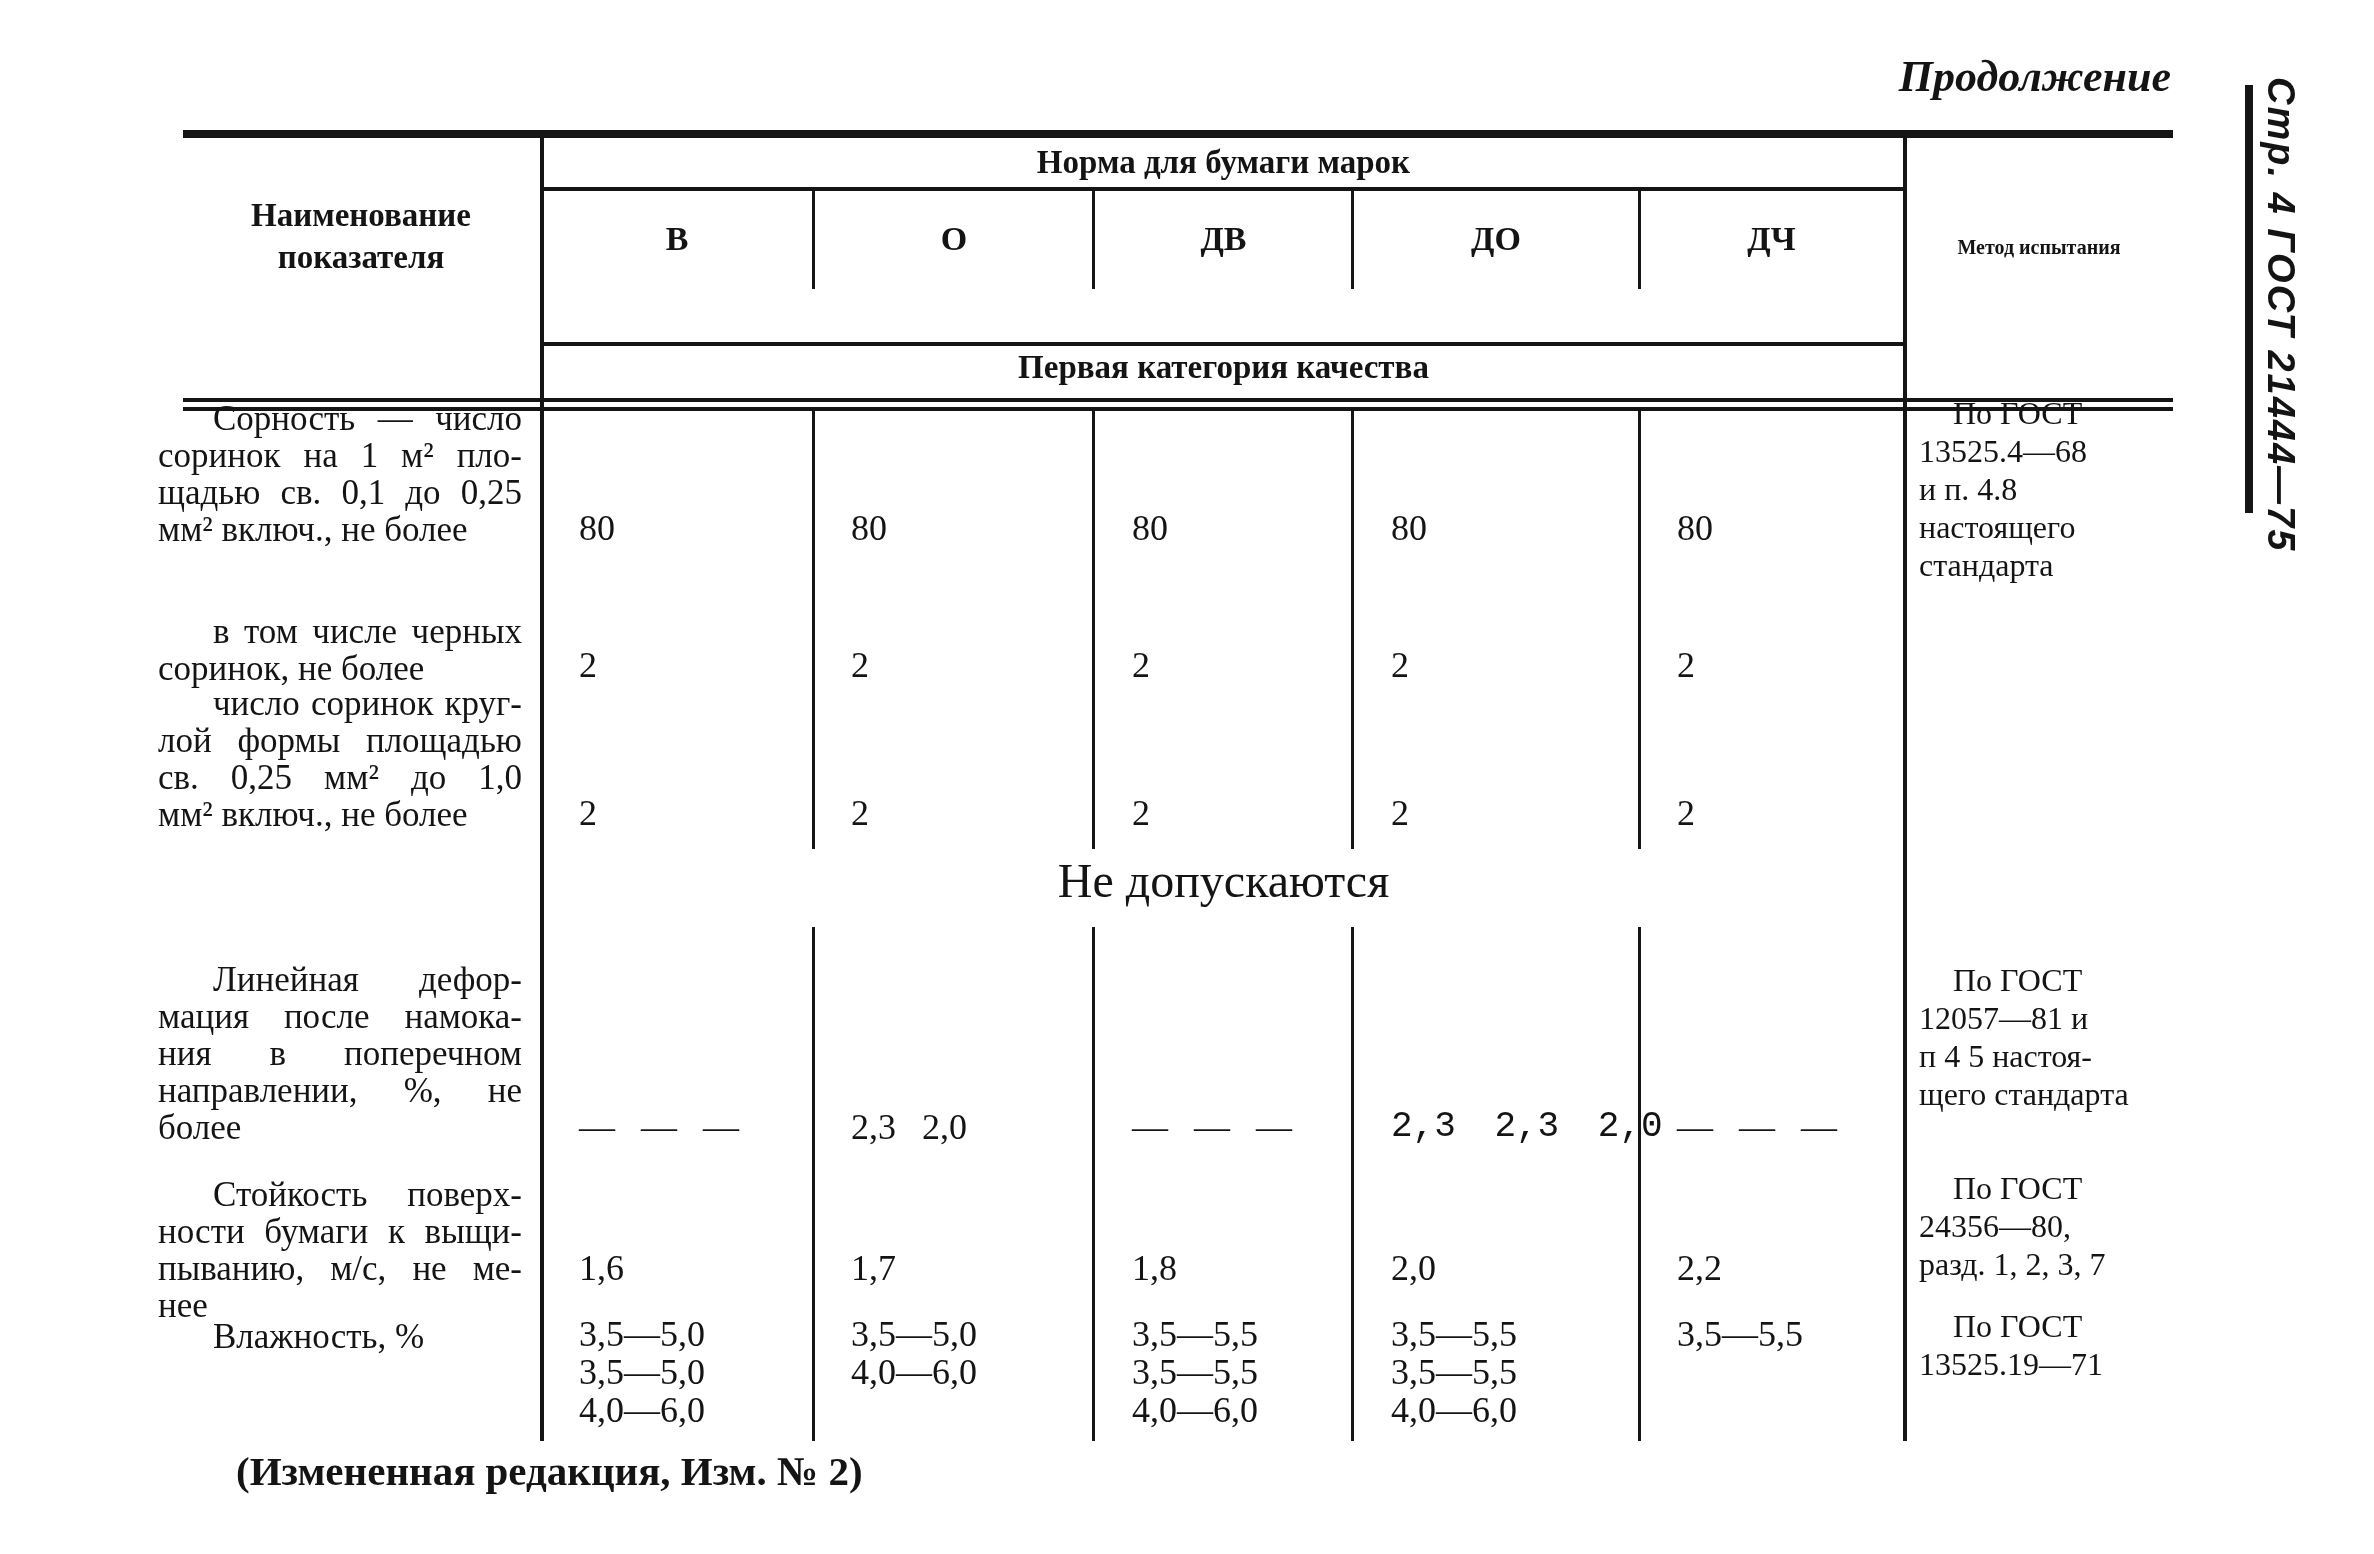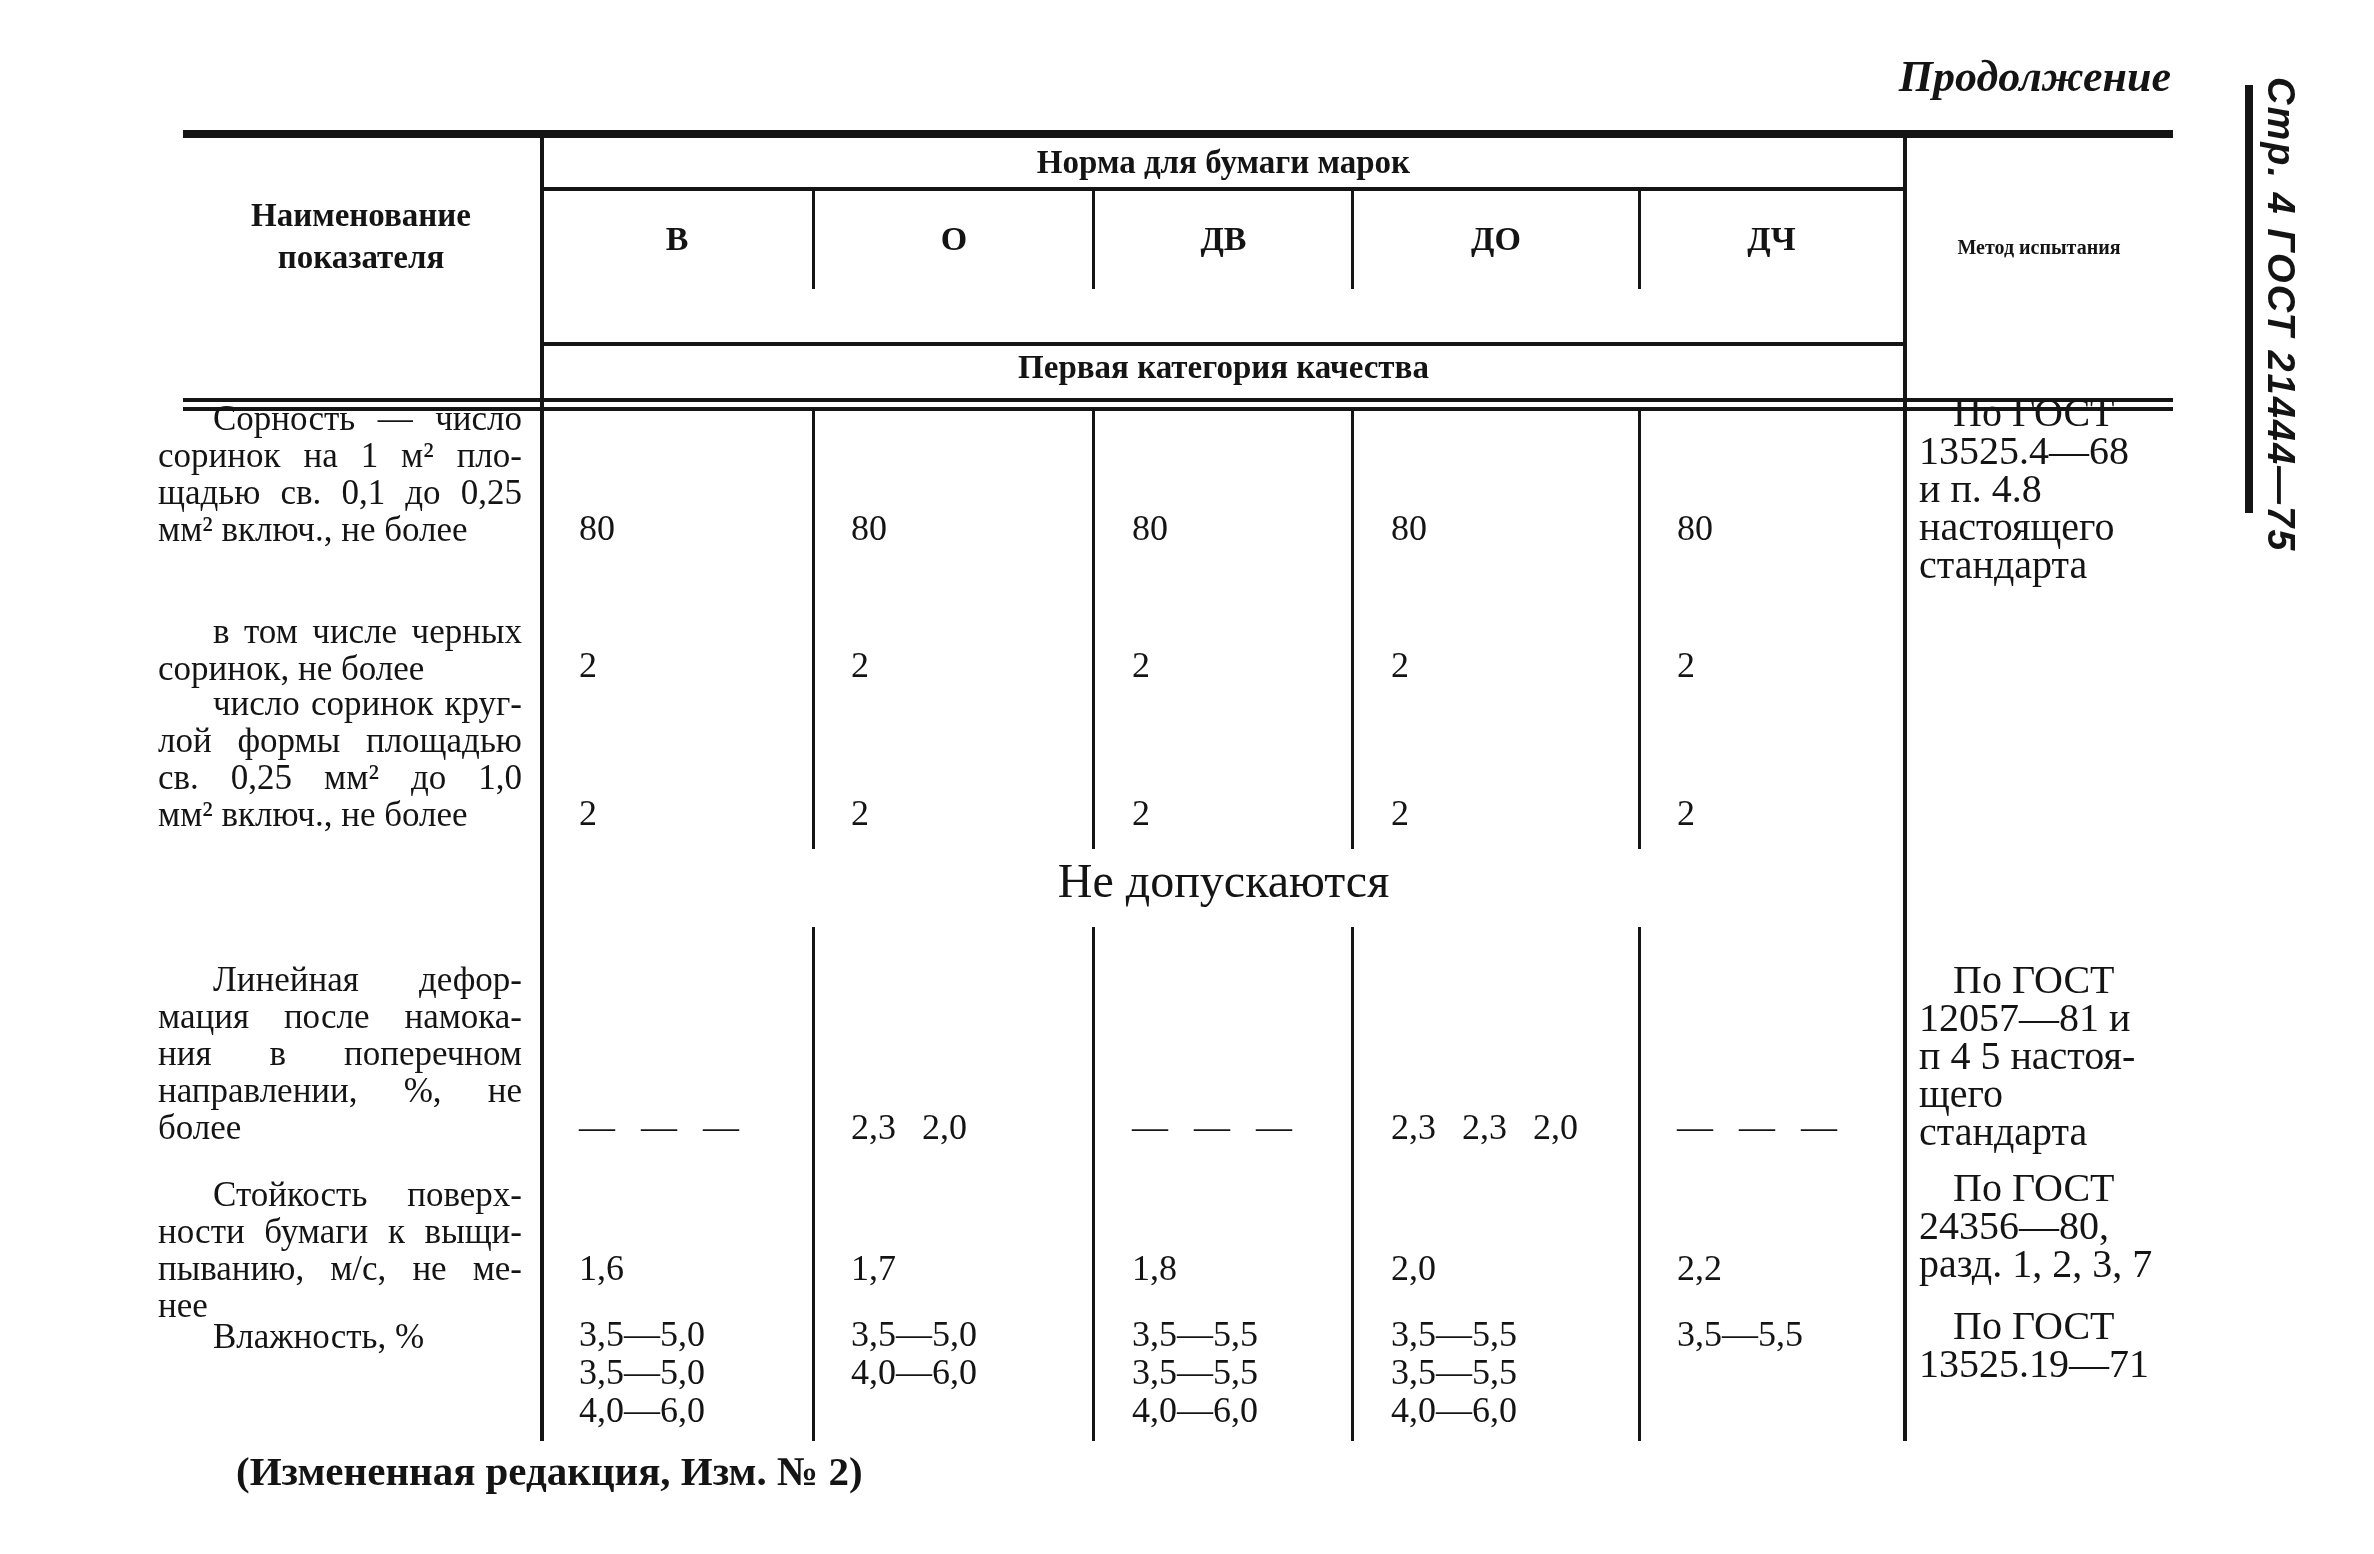--- a/index.html
+++ b/index.html
@@ -10,21 +10,21 @@
     overflow:hidden;
   }
   .abs { position:absolute; }
   .rule { position:absolute; background:#151515; }
   .hd { font-weight:bold; font-size:33px; line-height:38px; text-align:center; }
   .marks { font-weight:bold; font-size:34px; text-align:center; }
   .cell { font-size:35px; }
   .label-cell .ln { line-height:37px; text-align:justify; text-align-last:justify; }
   .label-cell .ln:last-child { text-align-last:left; }
   .label-cell .ln:first-child { padding-left:55px; }
-  .method-cell { font-size:40px; }
+  .method-cell { font-size:32px; }
   .method-cell .ln { line-height:38px; text-align:left; }
   .method-cell .ln:first-child { padding-left:34px; }
   .val { position:absolute; font-size:36px; line-height:38px; white-space:nowrap; }
   .wide { word-spacing:17px; }
   .val-lines .ln { font-size:36px; line-height:38px; white-space:nowrap; }
   .span-val { position:absolute; font-size:48px; text-align:center; }
   .continuation {
     position:absolute; font-style:italic; font-weight:bold; font-size:44px;
     text-align:right; white-space:nowrap;
   }
@@ -127,21 +127,21 @@
   <div class="abs cell label-cell" style="left:158px; top:961px; width:364px;">
       <div class="ln">Линейная дефор-</div>
       <div class="ln">мация после намока-</div>
       <div class="ln">ния в поперечном</div>
       <div class="ln">направлении, %, не</div>
       <div class="ln">более</div>
     </div>
   <div class="val wide" style="left:579px; top:1108px;">— — —</div>
   <div class="val wide" style="left:851px; top:1108px;">2,3 2,0</div>
   <div class="val wide" style="left:1132px; top:1108px;">— — —</div>
-  <div class="val wide" style="left:1391px; top:1108px;">2,3 2,3 2,0</div>
+  <div class="val wide" style="left:1391px; top:1108px;font-family:Liberation Mono, monospace;">2,3 2,3 2,0</div>
   <div class="val wide" style="left:1677px; top:1108px;">— — —</div>
   <div class="abs cell method-cell" style="left:1919px; top:961px; width:249px;">
       <div class="ln">По ГОСТ</div>
       <div class="ln">12057—81 и</div>
       <div class="ln">п 4 5 настоя-</div>
       <div class="ln">щего стандарта</div>
     </div>
 
   <div class="abs cell label-cell" style="left:158px; top:1176px; width:364px;">
       <div class="ln">Стойкость поверх-</div>

